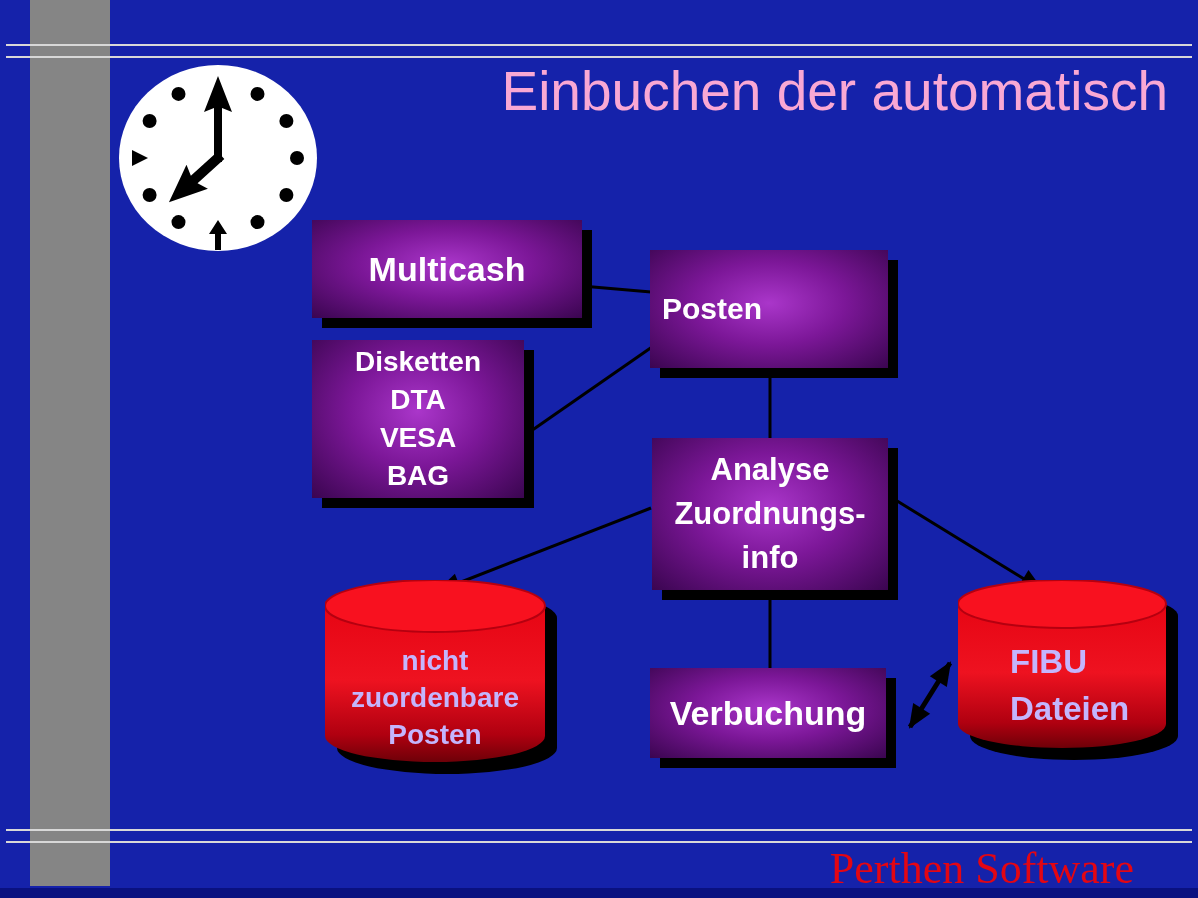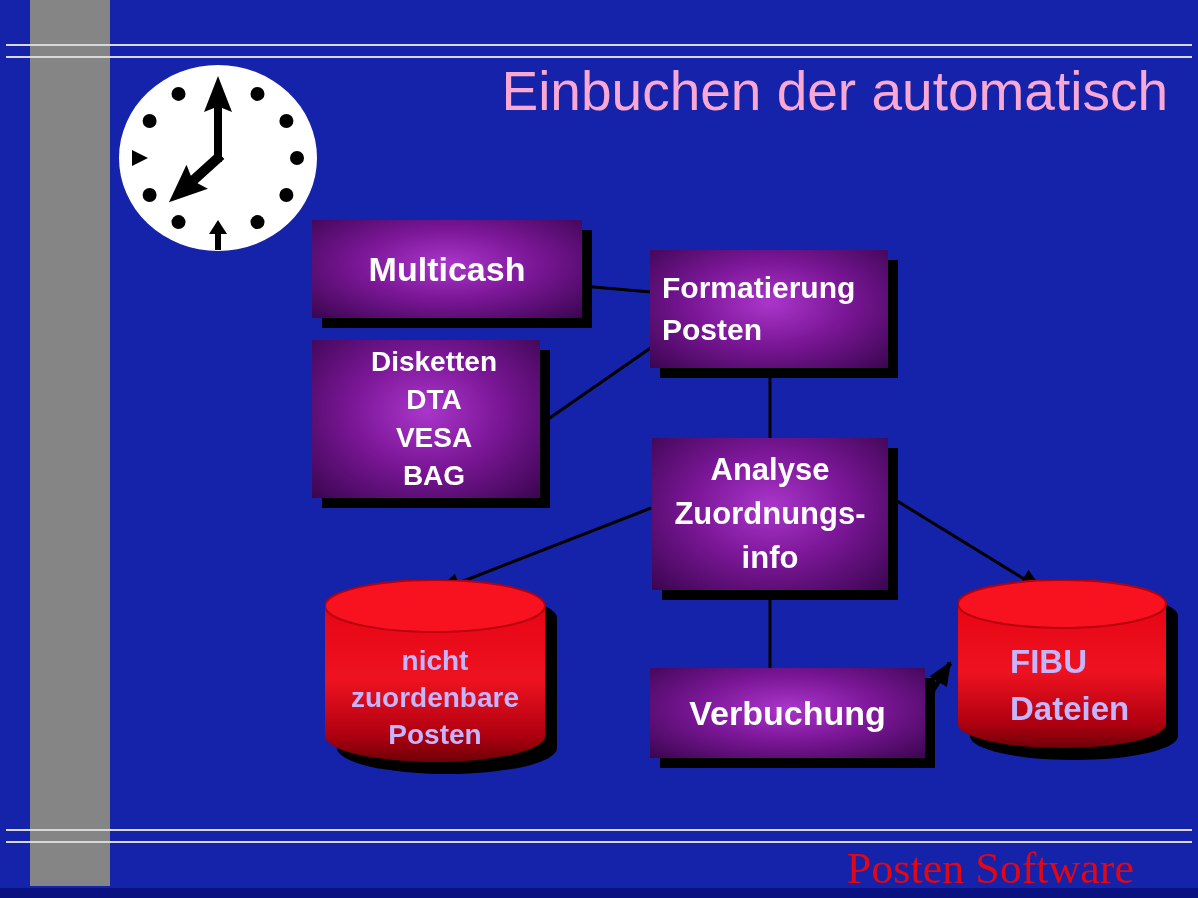--- a/index.html
+++ b/index.html
@@ -23,24 +23,24 @@
   .connectors{position:absolute;left:0;top:0;pointer-events:none;}
 
   .pbox{
     position:absolute;
     background:radial-gradient(ellipse at 50% 45%, #aa36ca 0%, #7c1798 45%, #3a0550 100%);
     box-shadow:10px 10px 0 #000;
     color:#fff;font-weight:bold;
     display:flex;flex-direction:column;justify-content:center;align-items:center;text-align:center;
   }
   .box-multicash{left:312px;top:220px;width:270px;height:98px;font-size:34px;}
-  .box-disketten{left:312px;top:340px;width:212px;height:158px;font-size:28px;line-height:38px;padding-left:16px;}
+  .box-disketten{left:312px;top:340px;width:212px;height:158px;font-size:28px;line-height:38px;}
   .box-formatierung{left:650px;top:250px;width:238px;height:118px;font-size:30px;line-height:42px;align-items:flex-start;text-align:left;padding-left:12px;box-sizing:border-box;}
   .box-analyse{left:652px;top:438px;width:236px;height:152px;font-size:31px;line-height:44px;}
-  .box-verbuchung{left:650px;top:668px;width:275px;height:90px;font-size:34px;}
+  .box-verbuchung{left:650px;top:668px;width:236px;height:90px;font-size:34px;}
 
   .cyl{position:absolute;}
   .cyl-nicht{left:325px;top:580px;width:232px;height:194px;}
   .cyl-fibu{left:958px;top:580px;width:222px;height:182px;}
   .cyl-label{
     position:absolute;color:#c4b5fd;font-weight:bold;
   }
   .cyl-nicht .cyl-label{left:0;top:62px;width:220px;text-align:center;font-size:28px;line-height:37px;}
   .cyl-fibu .cyl-label{left:52px;top:58px;width:160px;text-align:left;font-size:33px;line-height:47px;}
 
@@ -104,21 +104,20 @@
 </div>
 
 <div class="pbox box-disketten">
   <span>Disketten</span>
   <span>DTA</span>
   <span>VESA</span>
   <span>BAG</span>
 </div>
 
 <div class="pbox box-formatierung">
-  <span>Formatierung</span>
   <span>Posten</span>
 </div>
 
 <div class="pbox box-analyse">
   <span>Analyse</span>
   <span>Zuordnungs-</span>
   <span>info</span>
 </div>
 
 <div class="pbox box-verbuchung">
@@ -159,13 +158,13 @@
     <path d="M12,36 A104,24 0 0 1 220,36 L220,156 A104,24 0 0 1 12,156 Z" fill="#000000"></path>
     <path d="M0,24 A104,24 0 0 1 208,24 L208,144 A104,24 0 0 1 0,144 Z" fill="url(#cylBody2)"></path>
     <ellipse cx="104" cy="24" rx="104" ry="24" fill="#f8111f" stroke="#b50010" stroke-width="2"></ellipse>
   </svg>
   <div class="cyl-label">
     <div>FIBU</div>
     <div>Dateien</div>
   </div>
 </div>
 
-<div class="footer">Posten Software</div>
+<div class="footer">Perthen Software</div>
 
 </body></html>

